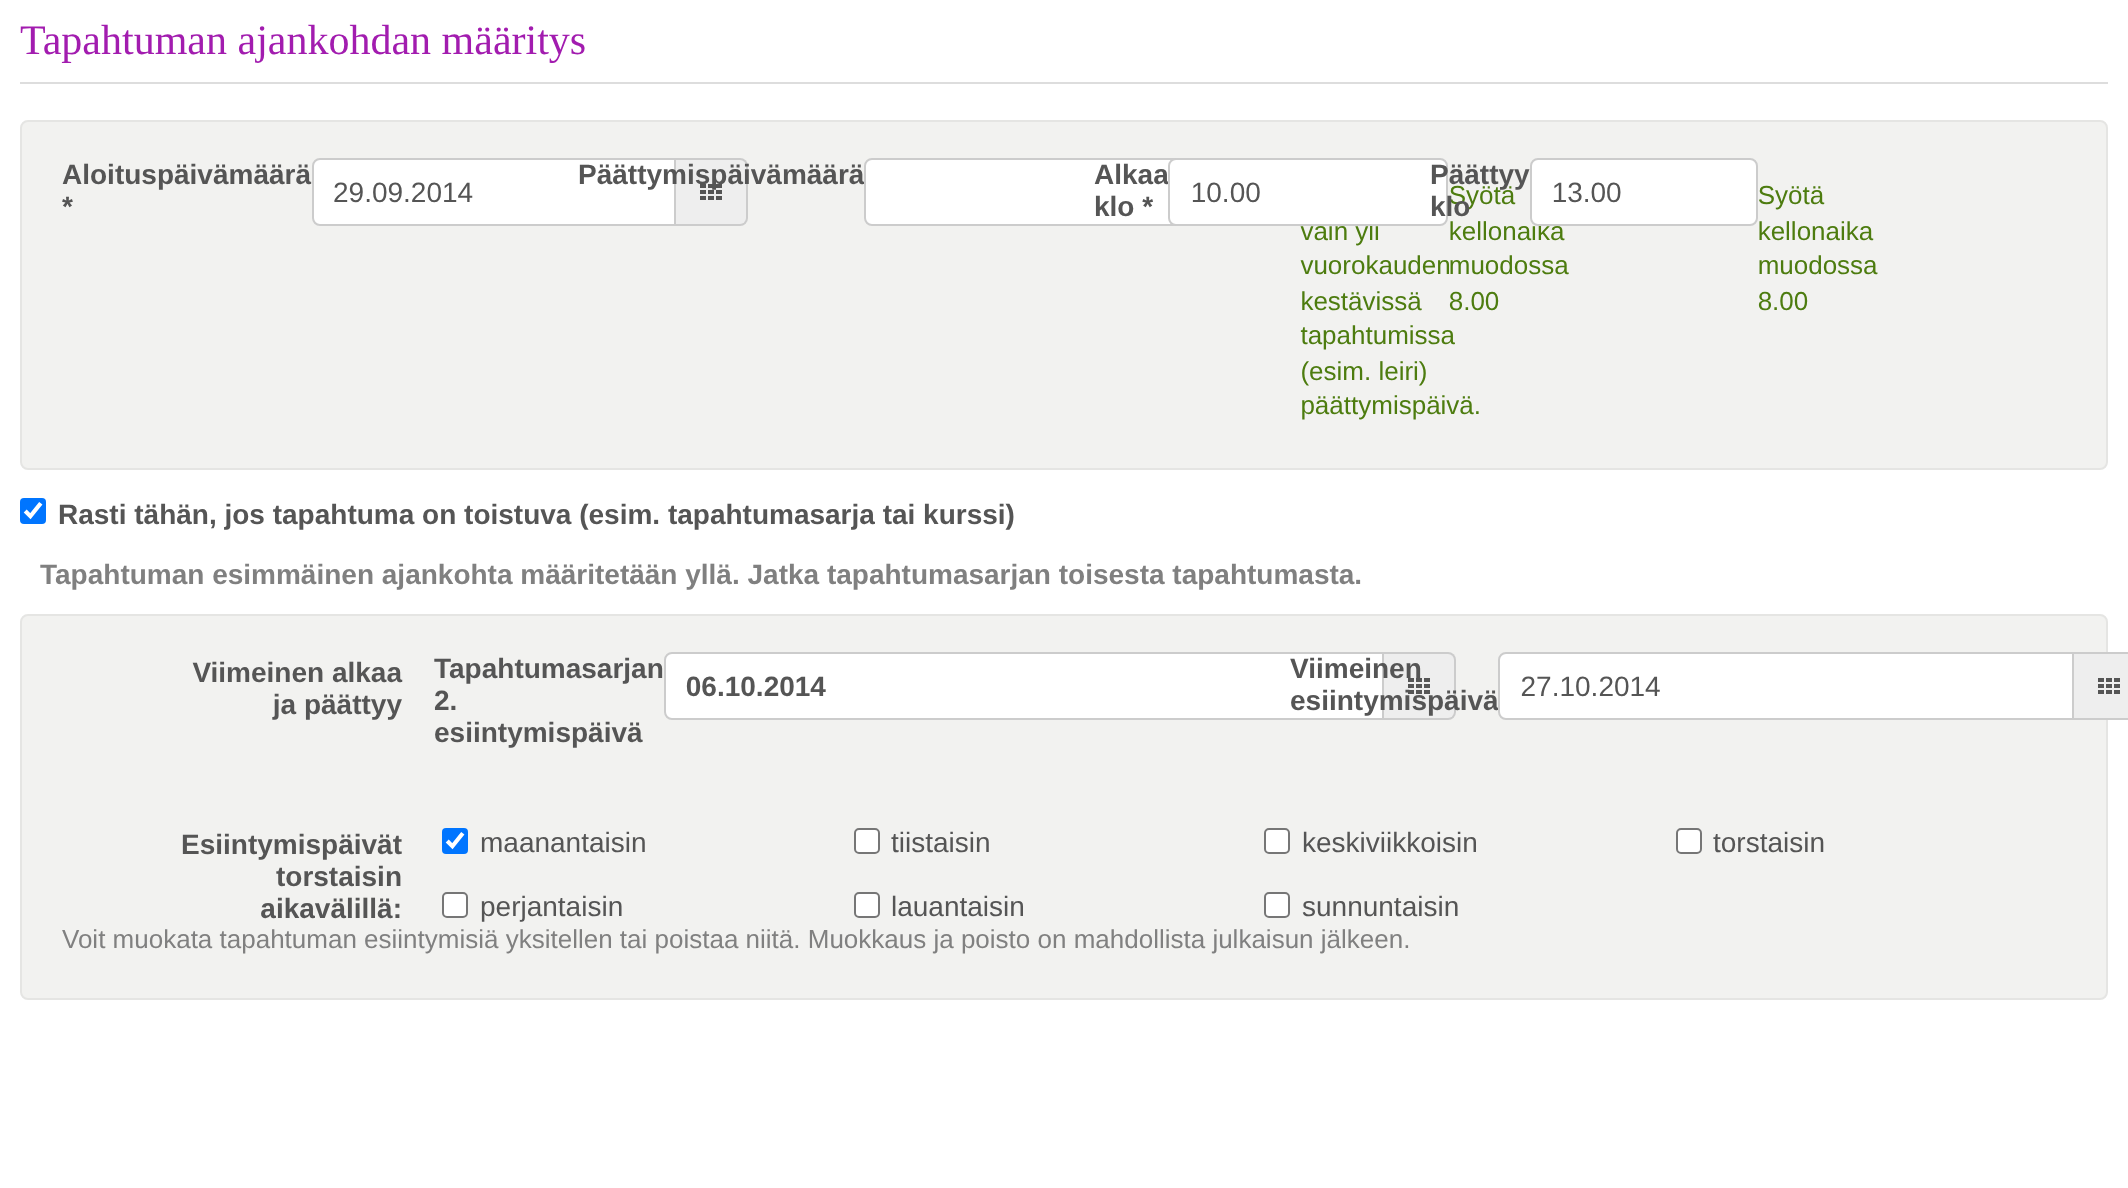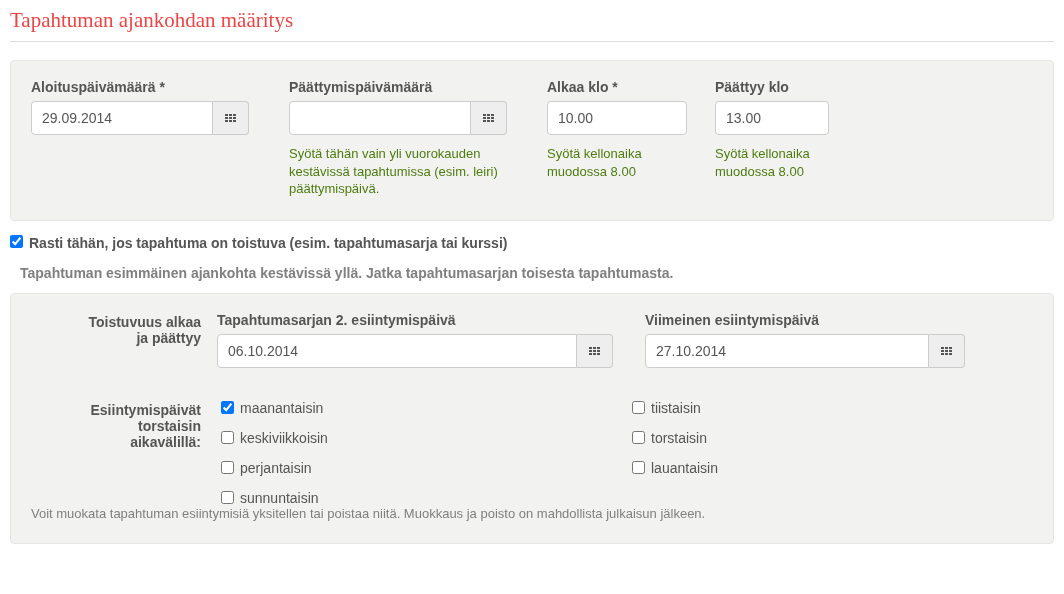--- a/index.html
+++ b/index.html
@@ -11,21 +11,21 @@
       font-family: "Segoe UI", Arial, sans-serif;
       font-size: 14px;
       color: #333;
       background: #fff;
       padding: 8px 10px;
     }
     .page-title {
       font-family: Georgia, serif;
       font-size: 21px;
       font-weight: normal;
-      color: #ef4444;
+      color: #a21caf;
       padding-bottom: 8px;
       border-bottom: 1px solid #ddd;
       margin-bottom: 18px;
     }
     .panel {
       background: #f2f2f0;
       border: 1px solid #e5e5e3;
       border-radius: 4px;
       padding: 18px 20px 22px 20px;
       margin-bottom: 14px;
@@ -42,21 +42,20 @@
       padding-top: 2px;
       flex-shrink: 0;
     }
     .fields {
       display: flex;
       gap: 28px;
       flex: 1;
     }
     .field-col {
       display: flex;
-      flex-direction: column;
     }
     .field-label {
       font-weight: bold;
       color: #555;
       margin-bottom: 6px;
     }
     .input-group {
       display: flex;
     }
     .text-input {
@@ -104,21 +103,21 @@
       font-weight: bold;
       margin: 0 0 12px 10px;
     }
     .days-row {
       display: flex;
       margin-top: 32px;
     }
     .days-grid {
       flex: 1;
       display: grid;
-      grid-template-columns: repeat(2, 1fr);
+      grid-template-columns: repeat(4, 1fr);
       row-gap: 14px;
       column-gap: 10px;
       margin-left: 20px;
     }
     .day-item {
       display: flex;
       align-items: center;
       gap: 6px;
       color: #555;
     }
@@ -201,33 +200,33 @@
       </div>
     </div>
   </div>
 </div>
 
 <div class="checkbox-line">
   <input type="checkbox" checked="" style="">
   <label>Rasti tähän, jos tapahtuma on toistuva (esim. tapahtumasarja tai kurssi)</label>
 </div>
 
-<div class="info-line">Tapahtuman esimmäinen ajankohta kestävissä yllä. Jatka tapahtumasarjan toisesta tapahtumasta.</div>
+<div class="info-line">Tapahtuman esimmäinen ajankohta määritetään yllä. Jatka tapahtumasarjan toisesta tapahtumasta.</div>
 
 <div class="panel">
   <div class="form-row">
     <div class="side-label">
-      <span>Toistuvuus alkaa</span><br>
+      <span>Viimeinen alkaa</span><br>
       <span>ja päättyy</span>
     </div>
     <div class="fields">
       <div class="field-col" style="width:400px">
         <label class="field-label">Tapahtumasarjan 2. esiintymispäivä</label>
         <div class="input-group with-addon">
-          <input type="text" class="text-input" style="width: 360px;" value="06.10.2014">
+          <input type="text" class="text-input" style="width: 360px; font-weight: bold;" value="06.10.2014">
           <div class="addon">
             <span class="cal-icon">
                 <span></span>
                 <span></span>
                 <span></span>
                 <span></span>
                 <span></span>
                 <span></span>
                 <span></span>
                 <span></span>

